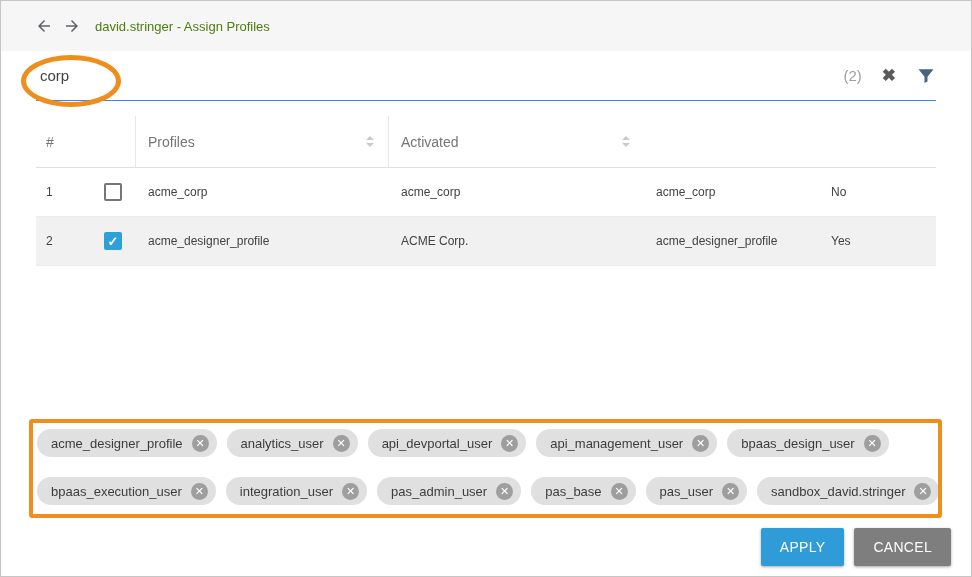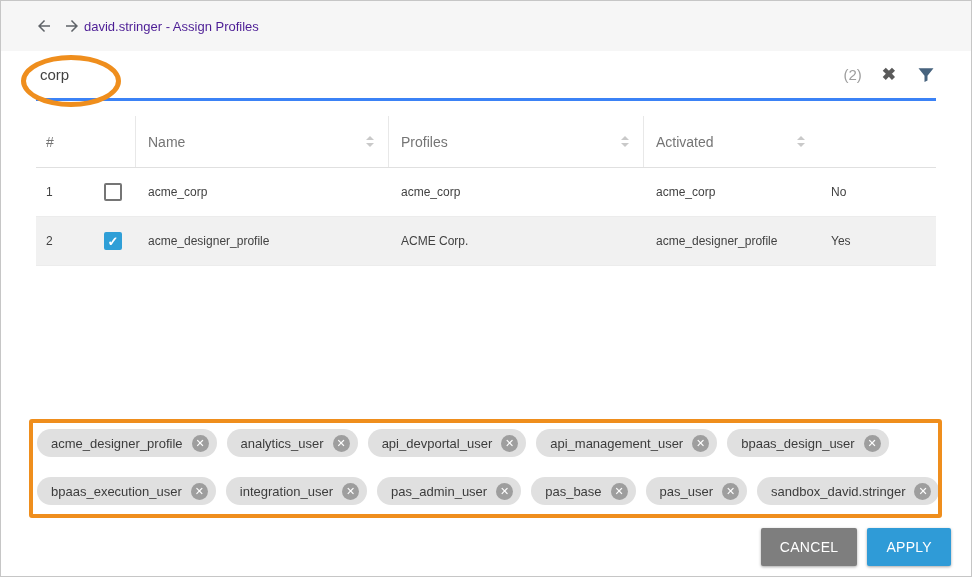--- a/index.html
+++ b/index.html
@@ -19,26 +19,26 @@
   
   .titlebar {
     position: absolute; left: 0; top: 0; right: 0; height: 50px;
     background: #f6f6f6;
     display: flex; align-items: center;
     padding-left: 33px;
   }
   .nav-arrow { width: 20px; height: 20px; display: inline-flex; align-items: center; justify-content: center; cursor: pointer; }
   .nav-arrow svg { width: 18px; height: 18px; fill: #5f6368; }
   .nav-arrow + .nav-arrow { margin-left: 8px; }
-  .titlebar-title { margin-left: 2px; font-size: 13px; color: #4c1d95; }
+  .titlebar-title { margin-left: 13px; font-size: 13px; color: #4d7c0f; }
 
   
   .searchbar {
     position: absolute; left: 35px; right: 35px; top: 50px; height: 50px;
-    border-bottom: 3px solid #3b82f6;
+    border-bottom: 1px solid #3b82f6;
     display: flex; align-items: center;
   }
   .search-input {
     flex: 1; border: none; outline: none; background: transparent;
     font-family: "Liberation Sans", sans-serif;
     font-size: 15px; color: #424242; padding-left: 4px;
   }
   .search-right { display: flex; align-items: center; gap: 20px; }
   .result-count { color: #9e9e9e; font-size: 15px; }
   .clear-icon { color: #5a5a5a; font-size: 17px; font-weight: bold; cursor: pointer; line-height: 1; }
@@ -147,27 +147,20 @@
       </span>
     </div>
   </div>
 
   <div class="table">
     <div class="thead">
       <div class="th">
         <span>#</span>
       </div>
       <div class="th">
-        <span>Name</span>
-        <span class="sort">
-            <i class="up"></i>
-            <i class="down"></i>
-          </span>
-      </div>
-      <div class="th">
         <span>Profiles</span>
         <span class="sort">
             <i class="up"></i>
             <i class="down"></i>
           </span>
       </div>
       <div class="th">
         <span>Activated</span>
         <span class="sort">
             <i class="up"></i>
@@ -244,20 +237,20 @@
           <span class="chip-x">✕</span>
         </span>
       <span class="chip">
           <span>sandbox_david.stringer</span>
           <span class="chip-x">✕</span>
         </span>
     </div>
   </div>
 
   <div class="footer">
+    <button class="btn btn-apply">APPLY</button>
     <button class="btn btn-cancel">CANCEL</button>
-    <button class="btn btn-apply">APPLY</button>
   </div>
 
   <div class="ann-ellipse"></div>
   <div class="ann-rect"></div>
 
 </div>
 
 </body></html>

